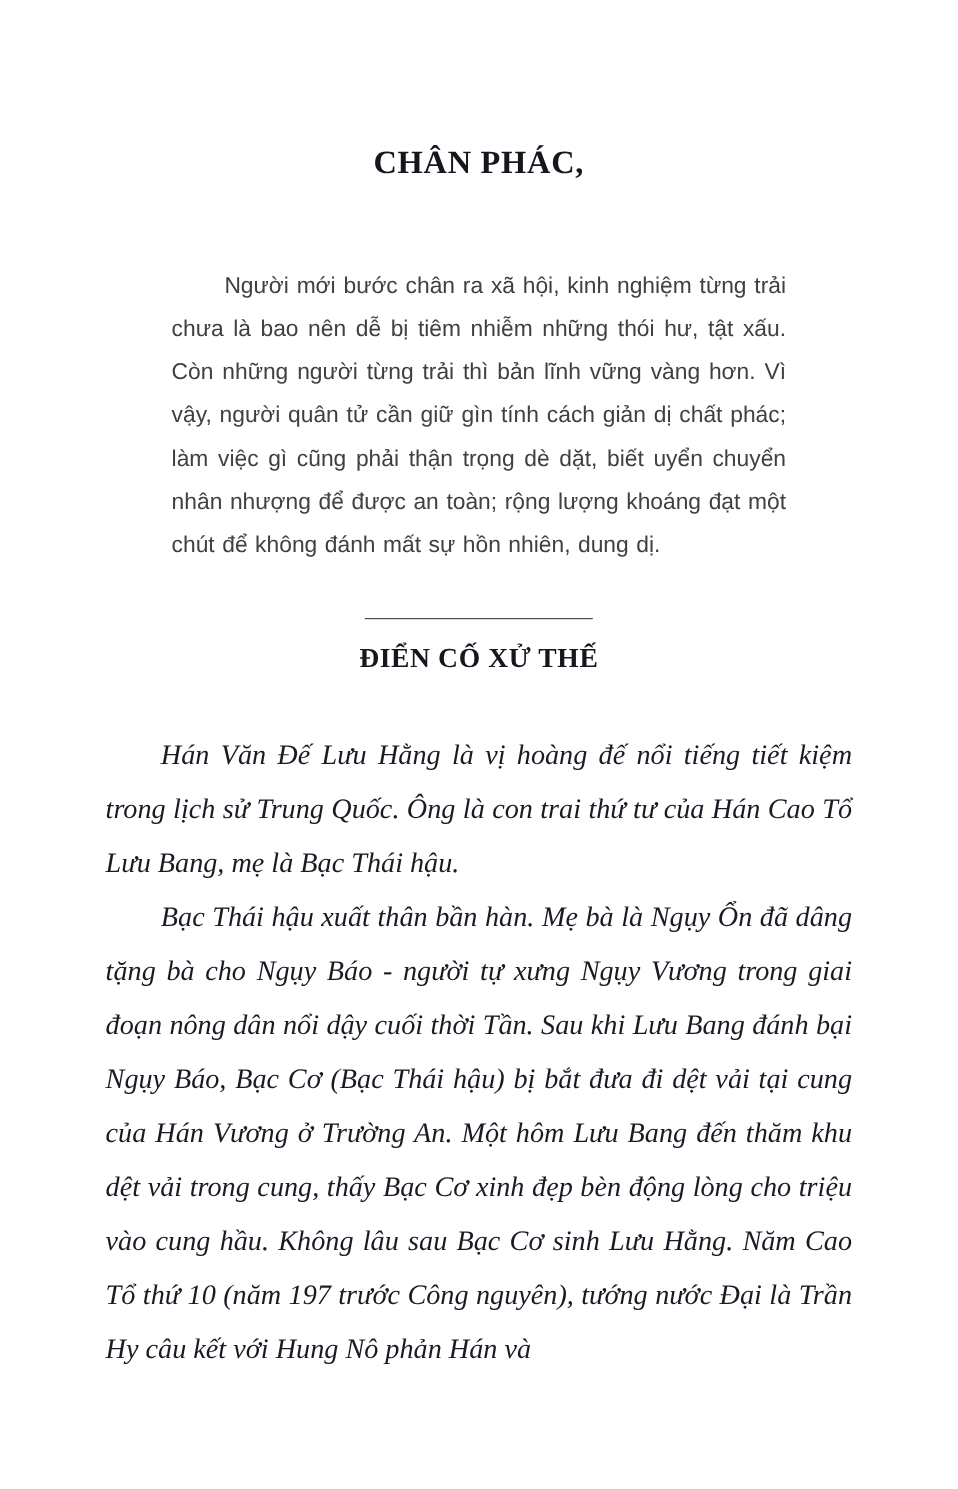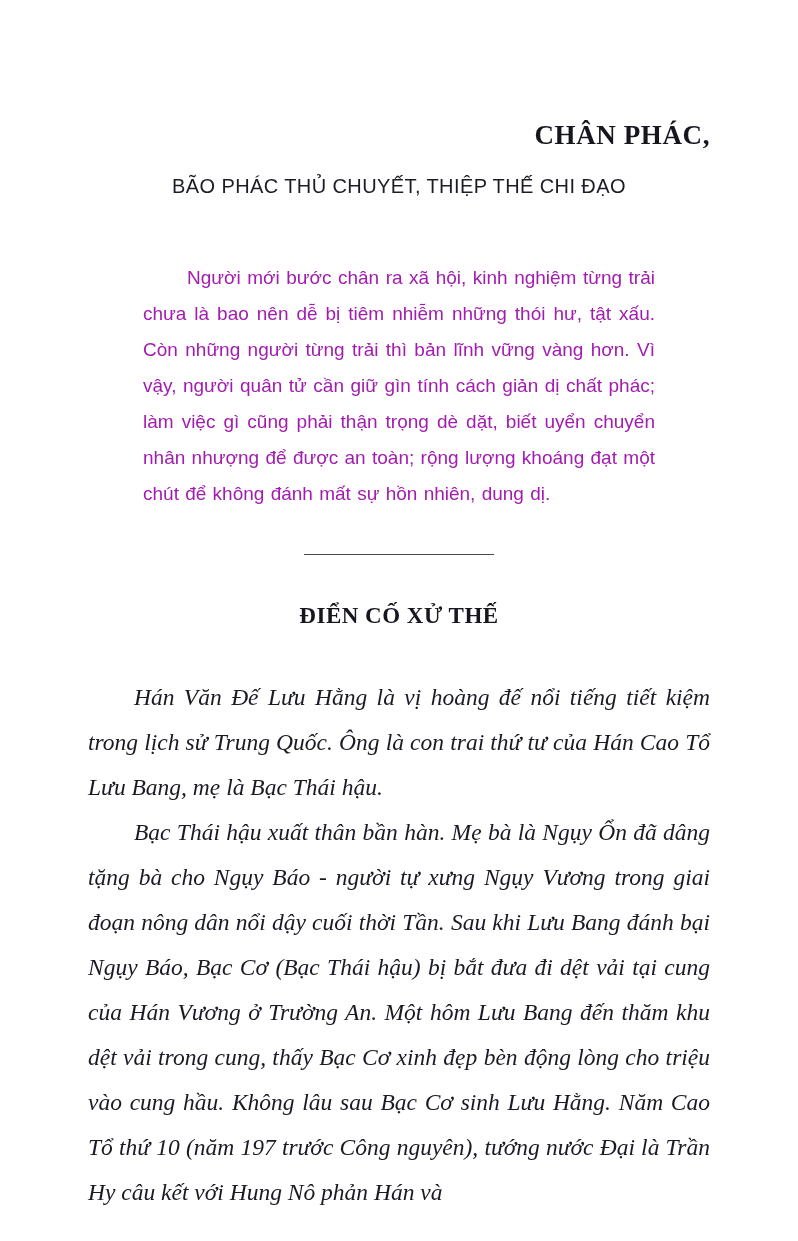--- a/index.html
+++ b/index.html
@@ -16,21 +16,21 @@
   }
   .page {
     box-sizing: border-box;
     width: 798px;
     height: 1241px;
     padding: 0 88px;
     position: relative;
   }
   .chapter-title {
     margin-top: 112px;
-    text-align: right;
+    text-align: center;
     font-family: "Liberation Serif", "DejaVu Serif", serif;
     font-weight: bold;
     font-size: 27px;
     line-height: 47px;
     letter-spacing: 0.6px;
     color: #16161f;
   }
   .chapter-subtitle {
     margin-top: 16px;
     text-align: center;
@@ -41,31 +41,31 @@
     color: #1c1c26;
   }
   .intro-quote {
     width: 512px;
     margin: 62px auto 0 auto;
     font-family: "Liberation Sans", "DejaVu Sans", sans-serif;
     font-size: 19px;
     line-height: 36px;
     text-align: justify;
     text-indent: 44px;
-    color: #a21caf;
+    color: #404040;
     word-spacing: 1px;
   }
   .divider {
     width: 190px;
     height: 0;
     border-top: 1.5px solid #4a4a52;
     margin: 42px auto 0 auto;
   }
   .section-heading {
-    margin-top: 48px;
+    margin-top: 20px;
     text-align: center;
     font-family: "Liberation Serif", "DejaVu Serif", serif;
     font-weight: bold;
     font-size: 23px;
     letter-spacing: 0.5px;
     color: #16161f;
   }
   .body-text {
     margin-top: 46px;
     font-family: "Liberation Serif", "DejaVu Serif", serif;
@@ -82,21 +82,20 @@
 </style>
 </head>
 <body>
 
 <div class="page">
 
   <div class="chapter-title">
     <div>CHÂN PHÁC,</div>
   </div>
 
-  <div class="chapter-subtitle">BÃO PHÁC THỦ CHUYẾT, THIỆP THẾ CHI ĐẠO</div>
 
   <div class="intro-quote">Người mới bước chân ra xã hội, kinh nghiệm từng trải chưa là bao nên dễ bị tiêm nhiễm những thói hư, tật xấu. Còn những người từng trải thì bản lĩnh vững vàng hơn. Vì vậy, người quân tử cần giữ gìn tính cách giản dị chất phác; làm việc gì cũng phải thận trọng dè dặt, biết uyển chuyển nhân nhượng để được an toàn; rộng lượng khoáng đạt một chút để không đánh mất sự hồn nhiên, dung dị.</div>
 
   <div class="divider"></div>
 
   <div class="section-heading">ĐIỂN CỐ XỬ THẾ</div>
 
   <div class="body-text">
     <p>Hán Văn Đế Lưu Hằng là vị hoàng đế nổi tiếng tiết kiệm trong lịch sử Trung Quốc. Ông là con trai thứ tư của Hán Cao Tổ Lưu Bang, mẹ là Bạc Thái hậu.</p>
     <p>Bạc Thái hậu xuất thân bần hàn. Mẹ bà là Ngụy Ổn đã dâng tặng bà cho Ngụy Báo - người tự xưng Ngụy Vương trong giai đoạn nông dân nổi dậy cuối thời Tần. Sau khi Lưu Bang đánh bại Ngụy Báo, Bạc Cơ (Bạc Thái hậu) bị bắt đưa đi dệt vải tại cung của Hán Vương ở Trường An. Một hôm Lưu Bang đến thăm khu dệt vải trong cung, thấy Bạc Cơ xinh đẹp bèn động lòng cho triệu vào cung hầu. Không lâu sau Bạc Cơ sinh Lưu Hằng. Năm Cao Tổ thứ 10 (năm 197 trước Công nguyên), tướng nước Đại là Trần Hy câu kết với Hung Nô phản Hán và</p>

